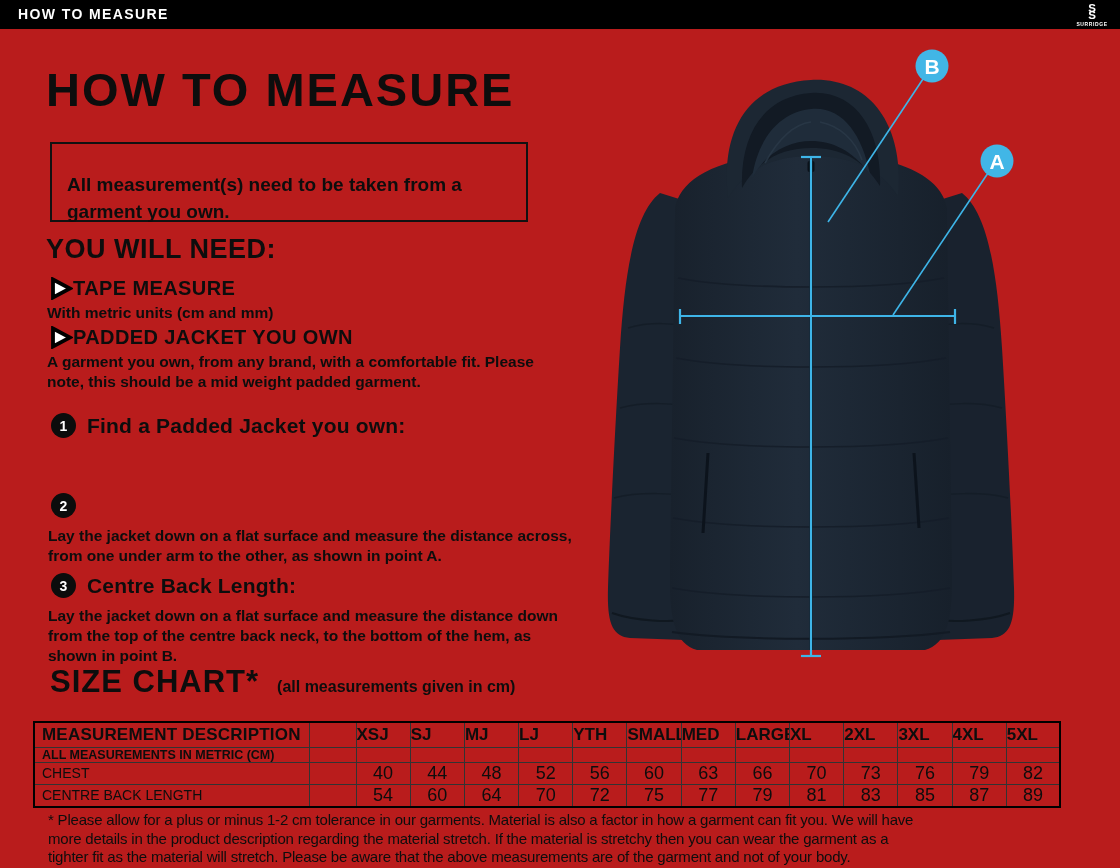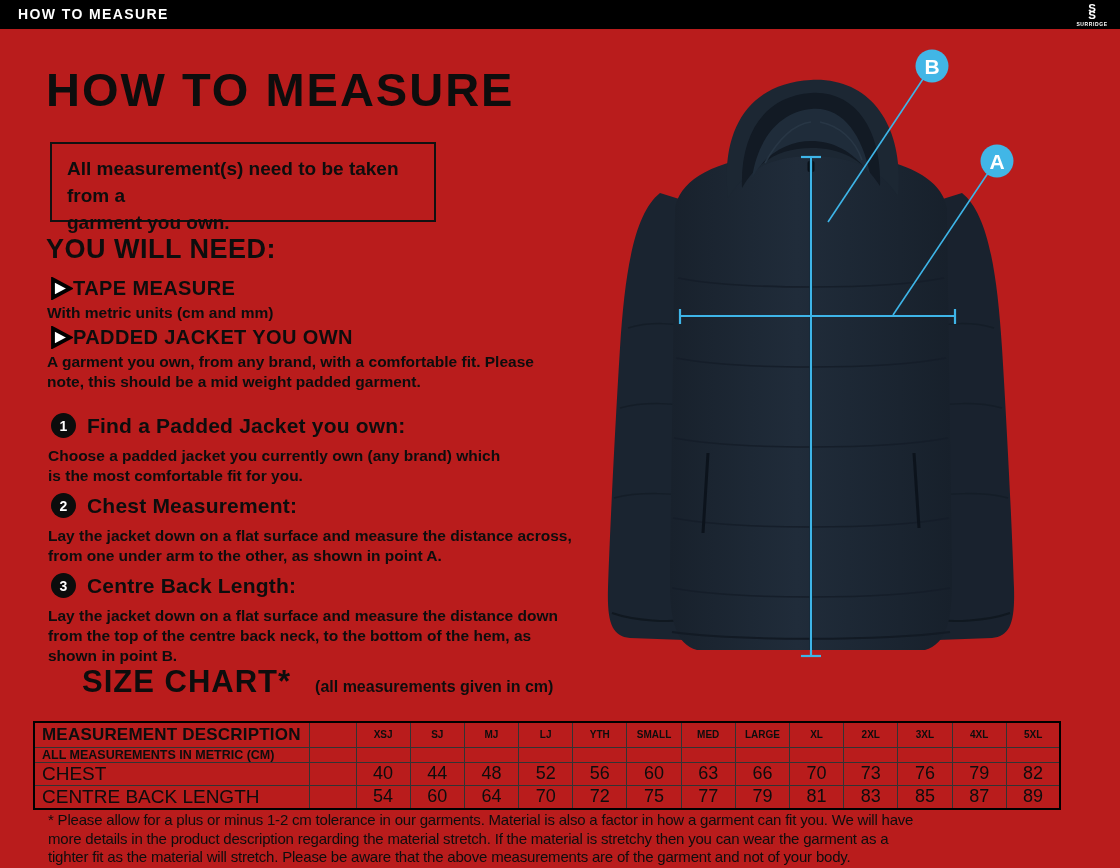--- a/index.html
+++ b/index.html
@@ -6,52 +6,52 @@
   html,body { width:1120px; height:868px; background:#fff; font-family:"Liberation Sans","DejaVu Sans",sans-serif; color:#0d0d0d; }
   .page { position:relative; width:1120px; height:868px; overflow:hidden; background:#b91c1c; }
 
   
   .topbar { position:absolute; left:0; top:0; width:1120px; height:29px; background:#000; }
   .topbar-title { position:absolute; left:18px; top:0; line-height:29px; color:#fff; font-size:14px; font-weight:700; letter-spacing:1.4px; }
   .logo { position:absolute; right:7px; top:1px; width:42px; height:27px; }
 
   
   .page-heading { position:absolute; left:46px; top:62px; font-size:47px; font-weight:800; letter-spacing:2px; }
-  .notice-box { position:absolute; left:50px; top:142px; width:386px; height:80px; border:2.5px solid #111; padding:12px 15px; font-size:19px; font-weight:700; line-height:1.42; white-space:pre-line; }
+  .notice-box { position:absolute; left:50px; top:142px; width:478px; height:80px; border:2.5px solid #111; padding:28px 15px; font-size:19px; font-weight:700; line-height:1.42; white-space:pre-line; }
   .ywn-heading { position:absolute; left:46px; top:234px; font-size:27px; font-weight:800; letter-spacing:.5px; }
 
   .need-item { position:absolute; left:50px; display:flex; align-items:center; gap:0; }
   .need-item.n1 { top:277px; } .need-item.n2 { top:326px; }
   .tri { width:23px; height:23px; display:block; }
   .need-label { font-size:20px; font-weight:800; letter-spacing:.4px; }
   .need-desc { position:absolute; left:47px; font-size:15.5px; font-weight:700; line-height:1.28; white-space:pre-line; }
   .need-desc.d1 { top:303px; } .need-desc.d2 { top:352px; }
 
   .step-head { position:absolute; left:51px; display:flex; align-items:center; gap:11px; }
   .step-head.s1 { top:413px; } .step-head.s2 { top:493px; } .step-head.s3 { top:573px; }
   .step-num { width:25px; height:25px; border-radius:50%; background:#0c0c0c; color:#fff; font-size:14px; font-weight:700; display:flex; align-items:center; justify-content:center; }
   .step-title { font-size:21px; font-weight:700; letter-spacing:.2px; }
   .step-body { position:absolute; left:48px; font-size:15.5px; font-weight:700; line-height:1.3; white-space:pre-line; }
   .step-body.b1 { top:446px; } .step-body.b2 { top:526px; } .step-body.b3 { top:606px; }
 
-  .sc-heading { position:absolute; left:50px; top:664px; display:flex; align-items:flex-end; gap:24px;margin-left:32px; }
+  .sc-heading { position:absolute; left:50px; top:664px; display:flex; align-items:flex-end; gap:18px; }
   .sc-title { font-size:31px; font-weight:800; letter-spacing:1px; }
   .sc-sub { font-size:16px; font-weight:700; padding-bottom:4px; }
 
   
   table.size-chart { position:absolute; left:33px; top:721px; width:1027px; border-collapse:collapse; table-layout:fixed; border:2px solid #000; }
   .size-chart td { border:1.5px solid #333; padding:0; overflow:hidden; white-space:nowrap; }
   .size-chart .td-label { text-align:left; padding-left:7px; }
   .size-chart tr.tr-head td { height:25px; font-weight:700; }
   .size-chart tr.tr-head .td-label { font-size:17px; letter-spacing:.2px; }
-  .size-chart tr.tr-head .td-size { text-align:center; font-size:10px;margin-top:46px; }
+  .size-chart tr.tr-head .td-size { text-align:left; font-size:17px;margin-top:46px; }
   .size-chart tr.tr-note td { height:15px; }
   .size-chart tr.tr-note .td-label { font-size:12.5px; font-weight:700; }
   .size-chart tr.tr-data td { height:18px; }
-  .size-chart tr.tr-data .td-label { font-size:19px; font-weight:400; }
+  .size-chart tr.tr-data .td-label { font-size:14px; font-weight:400; }
   .size-chart .td-val { text-align:center; font-size:18px; font-weight:400; }
 
   .footnote { position:absolute; left:48px; top:811px; width:1062px; font-size:15px; font-weight:400; line-height:1.24; letter-spacing:-.2px; white-space:pre-line; }
 
   .jacket-wrap { position:absolute; left:600px; top:28px; width:470px; height:640px; }
 </style>
 </head>
 <body>
 
 <div class="page">
@@ -84,26 +84,23 @@
     </svg>
     <span class="need-label">PADDED JACKET YOU OWN</span>
   </div>
   <div class="need-desc d2">A garment you own, from any brand, with a comfortable fit. Please
 note, this should be a mid weight padded garment.</div>
 
   <div class="step-head s1">
     <span class="step-num">1</span>
     <span class="step-title">Find a Padded Jacket you own:</span>
   </div>
-  <div class="step-body b1">Choose a padded jacket you currently own (any brand) which
-is the most comfortable fit for you.</div>
 
   <div class="step-head s2">
     <span class="step-num">2</span>
-    <span class="step-title">Chest Measurement:</span>
   </div>
   <div class="step-body b2">Lay the jacket down on a flat surface and measure the distance across,
 from one under arm to the other, as shown in point A.</div>
 
   <div class="step-head s3">
     <span class="step-num">3</span>
     <span class="step-title">Centre Back Length:</span>
   </div>
   <div class="step-body b3">Lay the jacket down on a flat surface and measure the distance down
 from the top of the centre back neck, to the bottom of the hem, as

